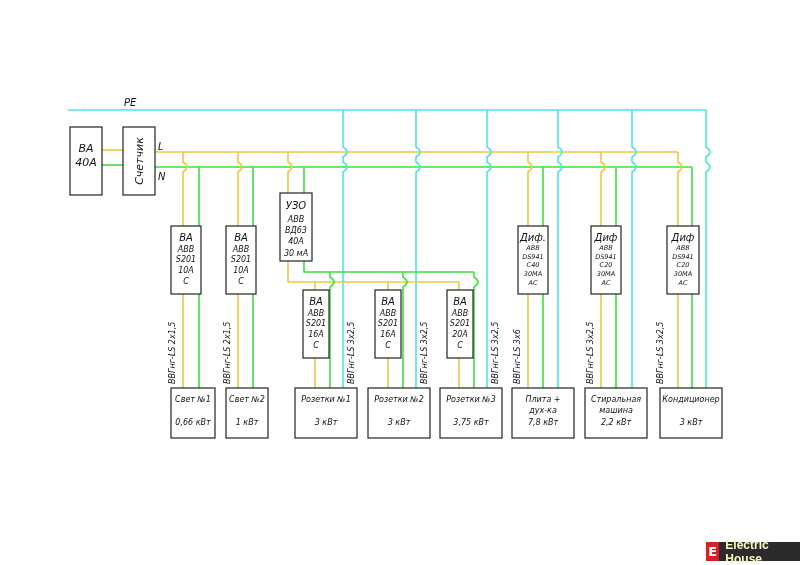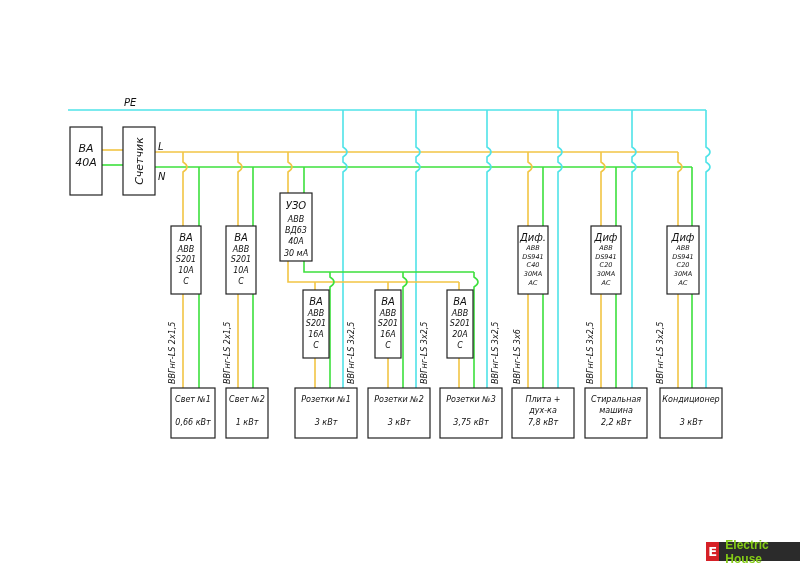--- a/index.html
+++ b/index.html
@@ -5,21 +5,21 @@
   html, body { margin: 0; padding: 0; background: #ffffff; }
   body { width: 800px; height: 565px; position: relative; overflow: hidden; font-family: "DejaVu Sans", sans-serif; }
   #diagram { position: absolute; left: 0; top: 0; }
   .lbl { font-family: "DejaVu Sans", sans-serif; font-style: italic; fill: #111; }
   .box { fill: #ffffff; stroke: #222; stroke-width: 1.2; }
   .wire-L { stroke: #f2c544; stroke-width: 1.6; fill: none; }
   .wire-N { stroke: #3de03d; stroke-width: 1.6; fill: none; }
   .wire-PE { stroke: #4fe3e8; stroke-width: 1.6; fill: none; }
   #brand { position: absolute; left: 706px; top: 542px; height: 19px; display: flex; align-items: stretch; background: #2b2b2b; }
   #brand .e { width: 16px; background: #d62027; color: #fff; font-family: "DejaVu Sans", sans-serif; font-weight: bold; font-size: 13px; display: flex; align-items: center; justify-content: center; }
-  #brand .t { color: #84cc16; font-family: "Liberation Sans", sans-serif; font-weight: bold; font-size: 12px; padding: 0 5px 0 6px; display: flex; align-items: center; }
+  #brand .t { color: #fef9c3; font-family: "Liberation Sans", sans-serif; font-weight: bold; font-size: 12px; padding: 0 5px 0 6px; display: flex; align-items: center; }
 </style>
 </head>
 <body>
 
 <svg id="diagram" width="800" height="565" viewBox="0 0 800 565" xmlns="http://www.w3.org/2000/svg">
   <g id="wires">
       <path d="M68 110 H706" class="wire-PE"></path>
       <path d="M102 152 " class="wire-L"></path>
       <path d="M102 150 H123" class="wire-L"></path>
       <path d="M102 165 H123" class="wire-N"></path>

